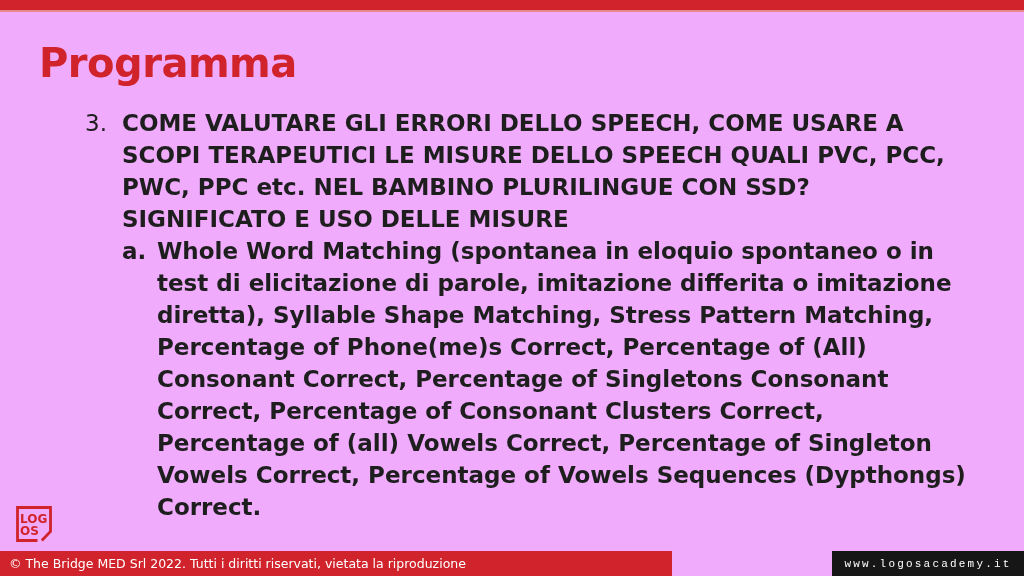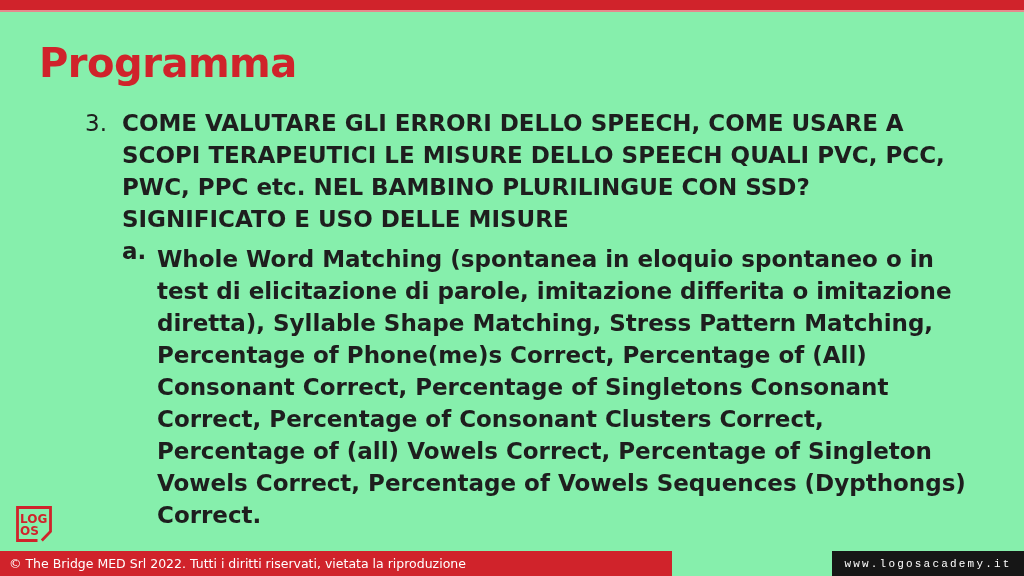--- a/index.html
+++ b/index.html
@@ -1,20 +1,20 @@
 <!DOCTYPE html>
 <html><head>
 <meta charset="utf-8">
 <style>
   html, body { margin: 0; padding: 0; background: #ffffff; }
   .slide {
     position: relative;
     width: 1024px;
     height: 576px;
-    background: #86efac;
+    background: #f0abfc;
     overflow: hidden;
     font-family: "DejaVu Sans", sans-serif;
     color: #1e1e1e;
   }
   .top-bar {
     position: absolute;
     top: 0; left: 0;
     width: 100%;
     height: 10px;
     background: #d0232b;
@@ -43,21 +43,21 @@
   .item-marker {
     width: 37px;
     flex-shrink: 0;
   }
   .item-body { flex: 1; font-weight: bold; }
   .sub-item { display: flex; margin-top: 0; }
   .sub-item-marker {
     width: 35px;
     flex-shrink: 0;
   }
-  .sub-item-body { flex: 1; margin-top: 8px; }
+  .sub-item-body { flex: 1; }
   .logo {
     position: absolute;
     left: 16px;
     top: 506px;
     width: 36px;
     height: 36px;
   }
   .footer-bar {
     position: absolute;
     left: 0;

